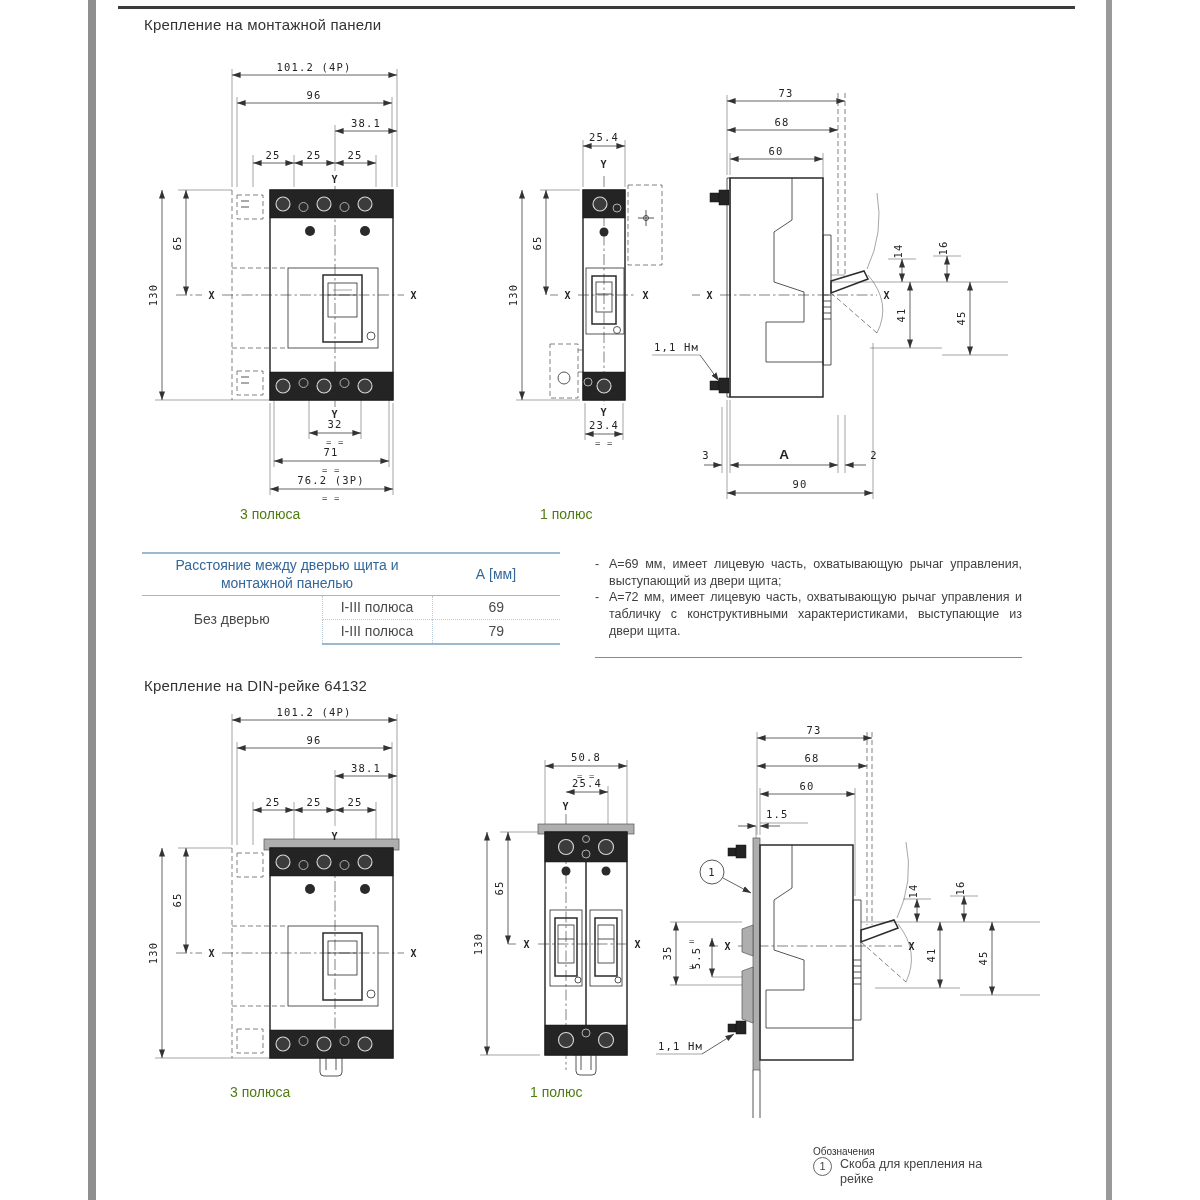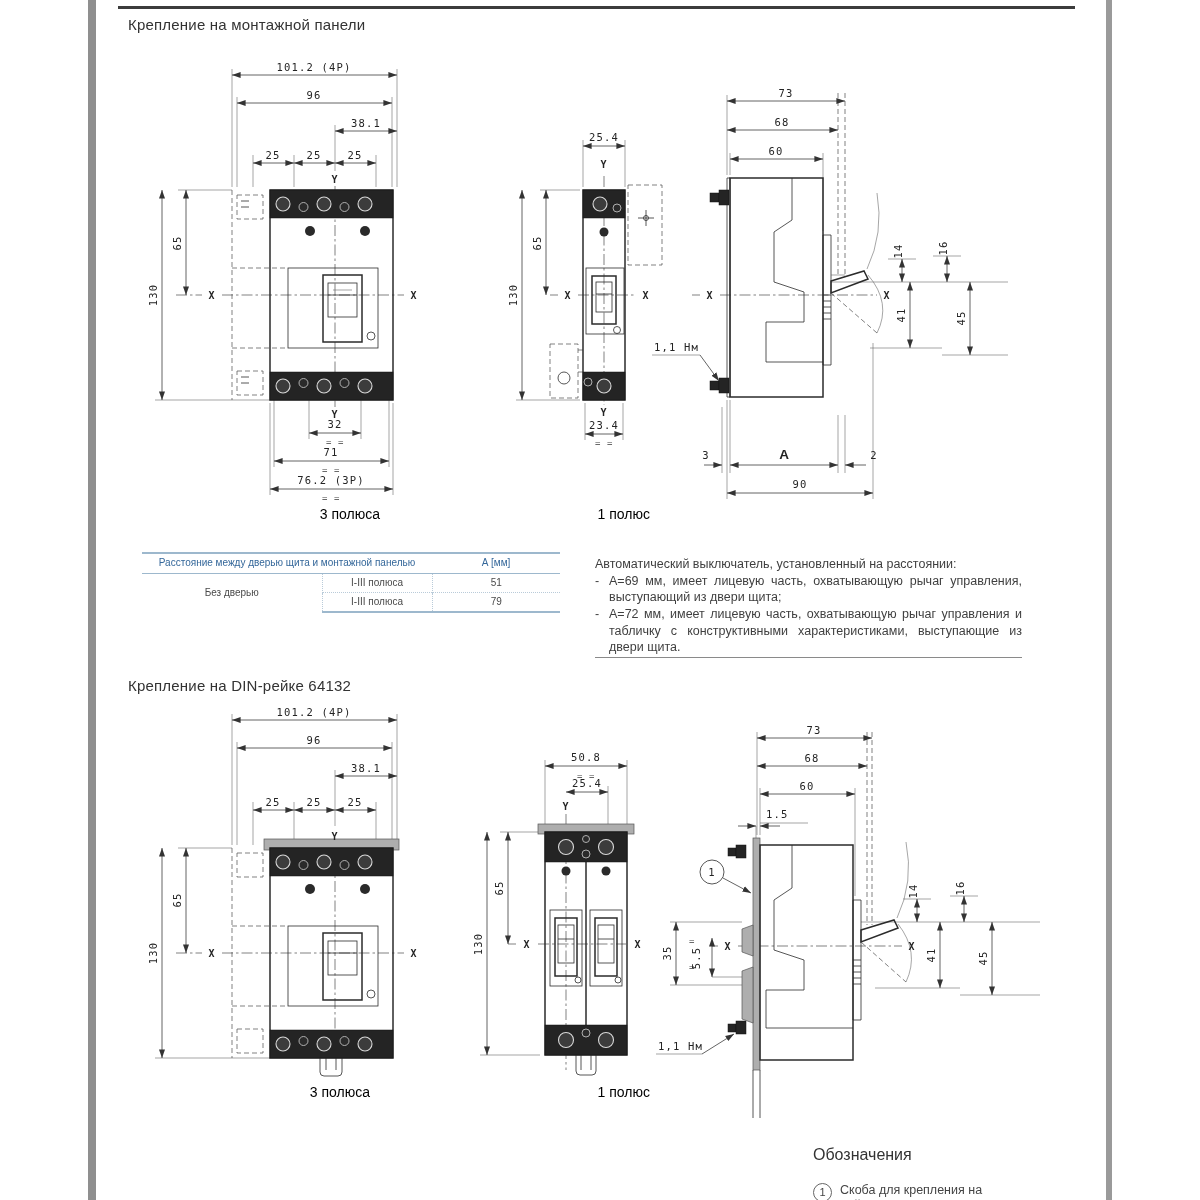--- a/index.html
+++ b/index.html
@@ -2,60 +2,60 @@
 <html><head>
 <meta charset="utf-8">
 <style>
   html,body{margin:0;padding:0;background:#fff}
   .page{position:relative;width:1200px;height:1200px;overflow:hidden;background:#fff;
         font-family:"Liberation Sans",sans-serif;color:#3a3a3a}
   .edge{position:absolute;top:0;bottom:0;background:#8f8f8f}
   .edge-l{left:88px;width:8px}
   .edge-r{left:1106px;width:6px;background:#9a9a9a}
   .toprule{position:absolute;left:118px;top:6px;width:957px;height:2.5px;background:#3c3c3c}
-  .h1{position:absolute;left:128px;font-size:15px;font-weight:500;color:#333;letter-spacing:.2px}
+  .h1{position:absolute;left:144px;font-size:15px;font-weight:500;color:#333;letter-spacing:.2px}
   .dwg{position:absolute}
-  .viewlabel{position:absolute;font-size:14px;color:#000000;text-align:right}
+  .viewlabel{position:absolute;font-size:14px;color:#4d7c0f;text-align:left}
   
   .ol{stroke:#2b2b2b;stroke-width:1.5;fill:none}
   .o2{stroke:#2b2b2b;stroke-width:.8;fill:none}
   .dim{stroke:#3c3c3c;stroke-width:.8;fill:none}
   .ext{stroke:#6a6a6a;stroke-width:.6;fill:none}
   .dsh{stroke:#4a4a4a;stroke-width:.7;fill:none;stroke-dasharray:5 3}
   .cl{stroke:#4a4a4a;stroke-width:.7;fill:none;stroke-dasharray:11 3 2.5 3}
   .blk{fill:#242424;stroke:#111;stroke-width:.5}
   .gry{fill:#aeaeae;stroke:#555;stroke-width:.7}
   .scw{fill:#3c3c3c;stroke:#d8d8d8;stroke-width:1.1}
   .sc2{fill:#2a2a2a;stroke:#bdbdbd;stroke-width:.9}
   .drk{fill:#2a2a2a}
   text.dt{font-family:"DejaVu Sans Mono",monospace;font-size:10.5px;letter-spacing:1.2px;
           fill:#242424;text-anchor:middle}
   text.sm{font-size:9px;letter-spacing:.5px;fill:#3a3a3a}
   text.xy{font-weight:bold;font-size:10px}
   text.big{font-family:"Liberation Sans",sans-serif;font-weight:bold;font-size:13.5px;letter-spacing:0}
   text.st{text-anchor:start}
   
   .tblwrap{position:absolute;left:142px;top:552px;width:418px}
-  table.t{border-collapse:collapse;width:100%;font-size:10px;color:#4a4a4a;table-layout:fixed}
+  table.t{border-collapse:collapse;width:100%;font-size:14px;color:#4a4a4a;table-layout:fixed}
   table.t th{color:#34679a;font-weight:normal;border-top:2px solid #9db8cd;
              border-bottom:1px solid #9db8cd;padding:3px 4px;text-align:center;line-height:1.25}
   table.t td{padding:3px 6px;text-align:center;line-height:1.2}
   table.t tr.r2 td{border-top:1px dotted #b9cbd9}
   table.t tr.last td{border-bottom:2px solid #9db8cd}
   td.sep{border-left:1px dotted #b9cbd9}
   
   .note{position:absolute;left:595px;top:556px;width:427px;font-size:12.5px;line-height:1.33;
         color:#3f3f3f;text-align:justify}
   .note ul{margin:0;padding:0;list-style:none}
   .note li{display:flex}
   .note li .dash{flex:0 0 14px}
   .noterule{position:absolute;left:595px;top:657px;width:427px;height:1px;background:#8a8a8a}
   
   .legend{position:absolute;left:813px;top:1146px;width:250px}
-  .legend .lt{font-size:16px;color:#333;margin-bottom:19px}
+  .legend .lt{font-size:10px;color:#333;margin-bottom:0}
   .legend .li{display:flex;align-items:flex-start}
   .legend .num{flex:0 0 17px;height:17px;border:1px solid #666;border-radius:50%;
                font-size:11px;color:#444;text-align:center;line-height:17px;margin-right:8px}
   .legend .tx{font-size:12.5px;color:#444;line-height:15px;width:175px}
 </style>
 </head>
 <body>
 
 <div class="page">
   <div class="edge edge-l"></div>
@@ -252,32 +252,31 @@
       <thead>
         <tr>
           <th colspan="2">Расстояние между дверью щита и монтажной панелью</th>
           <th>А [мм]</th>
         </tr>
       </thead>
       <tbody>
         <tr>
           <td rowspan="2">Без дверью</td>
           <td class="sep">I-III полюса</td>
-          <td class="sep">51</td>
+          <td class="sep">69</td>
         </tr>
         <tr class="r2 last">
           <td class="sep">I-III полюса</td>
           <td class="sep">79</td>
         </tr>
       </tbody>
     </table>
   </div>
 
   <div class="note">
-    <div>Автоматический выключатель, установленный на расстоянии:</div>
     <ul>
       <li>
         <span class="dash">-</span>
         <span>А=69 мм, имеет лицевую часть, охватывающую рычаг управления, выступающий из двери щита;</span>
       </li>
       <li>
         <span class="dash">-</span>
         <span>А=72 мм, имеет лицевую часть, охватывающую рычаг управления и табличку с конструктивными характеристиками, выступающие из двери щита.</span>
       </li>
     </ul>

